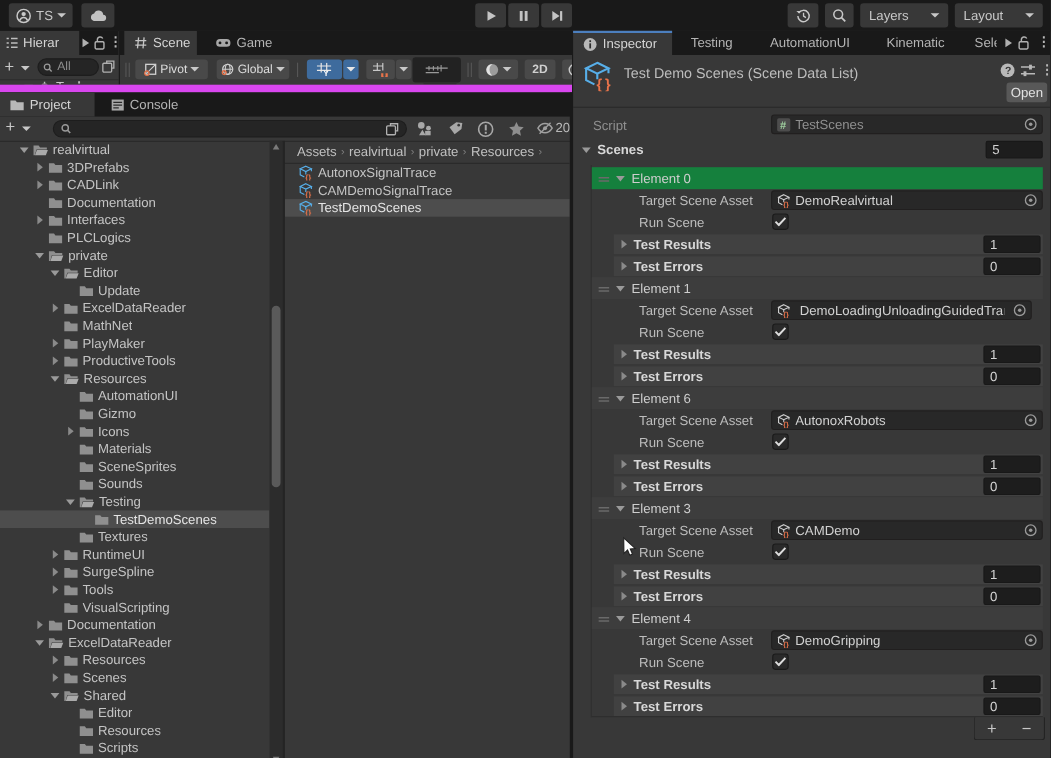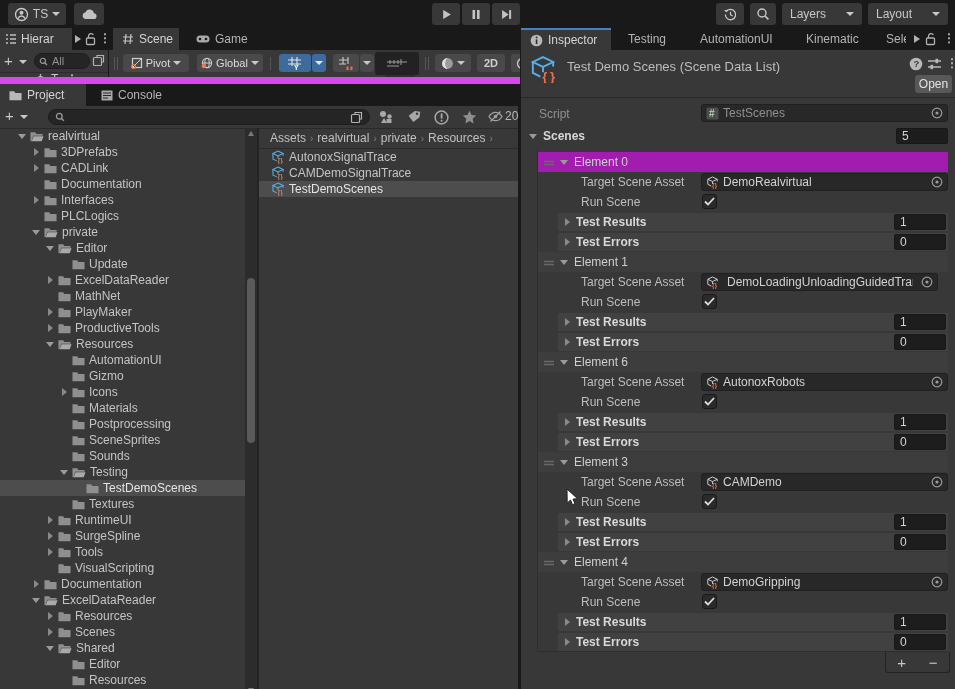--- a/index.html
+++ b/index.html
@@ -551,30 +551,20 @@
           <span class="ellip" style="color: rgb(196, 196, 196);">Materials</span>
         </div>
         <div class="tree-row">
           <span style="width: 56px; flex: 0 0 auto;"></span>
           <span style="width: 16px; display: flex; justify-content: center; flex: 0 0 auto;"></span>
           <span class="icon" style="margin-right: 4px;">
             <svg width="13" height="11" viewBox="0 0 14 11">
               <path d="M0.5 1h5l1.4 1.8h6.6v7.7H0.5z" fill="#8f8f8f"></path>
             </svg>
           </span>
-          <span class="ellip" style="color: rgb(196, 196, 196);">Postprocessing</span>
-        </div>
-        <div class="tree-row">
-          <span style="width: 56px; flex: 0 0 auto;"></span>
-          <span style="width: 16px; display: flex; justify-content: center; flex: 0 0 auto;"></span>
-          <span class="icon" style="margin-right: 4px;">
-            <svg width="13" height="11" viewBox="0 0 14 11">
-              <path d="M0.5 1h5l1.4 1.8h6.6v7.7H0.5z" fill="#8f8f8f"></path>
-            </svg>
-          </span>
           <span class="ellip" style="color: rgb(196, 196, 196);">SceneSprites</span>
         </div>
         <div class="tree-row">
           <span style="width: 56px; flex: 0 0 auto;"></span>
           <span style="width: 16px; display: flex; justify-content: center; flex: 0 0 auto;"></span>
           <span class="icon" style="margin-right: 4px;">
             <svg width="13" height="11" viewBox="0 0 14 11">
               <path d="M0.5 1h5l1.4 1.8h6.6v7.7H0.5z" fill="#8f8f8f"></path>
             </svg>
           </span>
@@ -912,21 +902,21 @@
 
     <div class="abs flex" style="left:8px;top:101px;gap:6px;">
       <span class="tri-open"></span>
       <span class="bold">Scenes</span>
     </div>
     <div class="abs numfield" style="left:375px;top:100px;width:52px;height:16px;">5</div>
 
     <div class="abs" style="left:16px;top:122px;width:1px;height:502px;background:#2f2f2f;"></div>
     <div class="abs" style="left:0;top:122px;width:435px;height:502px;" id="elements">
         <div class="abs" style="left: 0px; top: 2px; width: 435px; height: 100px;">
-          <div class="abs flex" style="left: 17px; top: 0px; width: 410px; height: 20px; background: #a21caf; gap: 6px; padding-left: 6px; box-sizing: border-box;">
+          <div class="abs flex" style="left: 17px; top: 0px; width: 410px; height: 20px; background: #15803d; gap: 6px; padding-left: 6px; box-sizing: border-box;">
             <span><svg width="10" height="6" viewBox="0 0 10 6">
                 <path d="M0 1.5h10M0 4.5h10" stroke="#6a6a6a" stroke-width="1.4"></path>
               </svg></span>
             <span class="tri-open"></span>
             <span style="color: rgb(206, 206, 206);">Element 0</span>
           </div>
           <div class="abs" style="left: 60px; top: 23px; color: rgb(189, 189, 189);">Target Scene Asset</div>
           <div class="abs field" style="left: 180px; top: 21px; width: 247px; height: 18px; padding: 0px 4px; gap: 4px;">
             <span class="icon">
               <svg width="13" height="13" viewBox="0 0 16 16">

